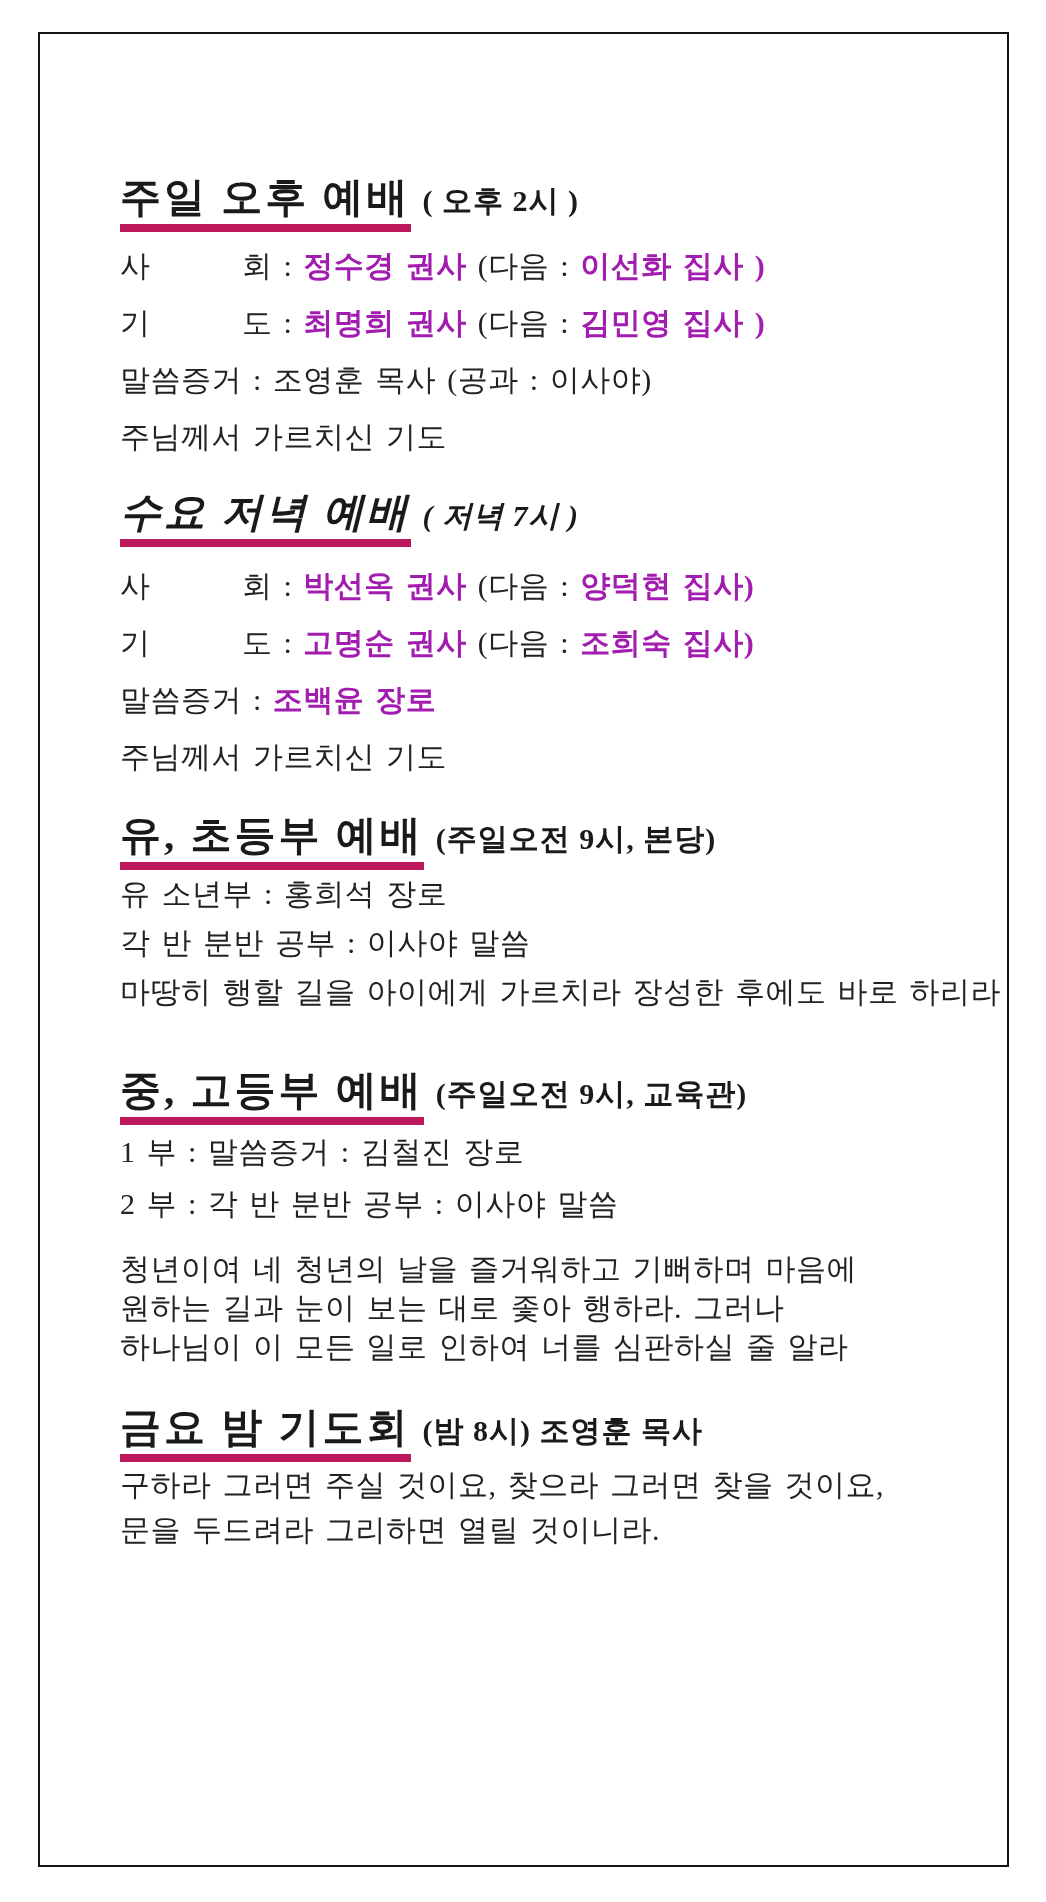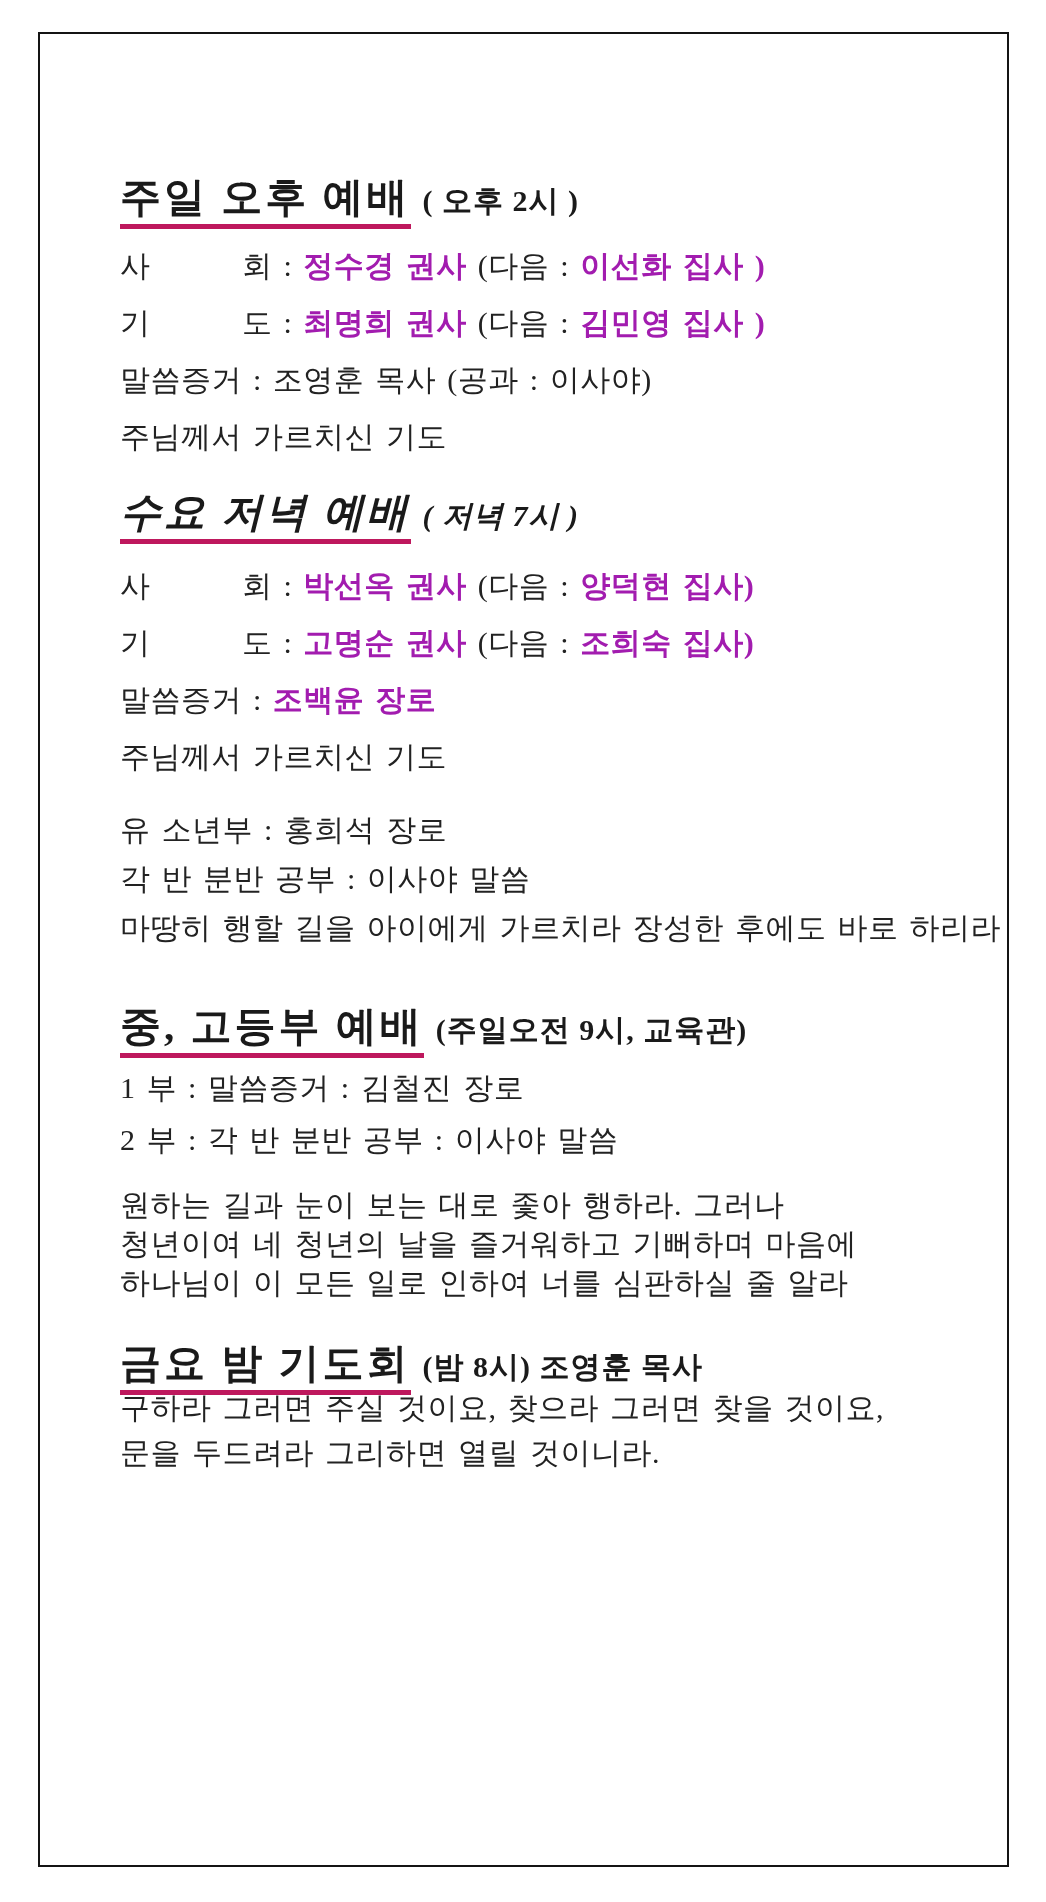--- a/index.html
+++ b/index.html
@@ -32,21 +32,21 @@
   .svc { margin: 0; }
   .hd {
     margin: 0;
     font-size: 41px;
     line-height: 46px;
     font-weight: 700;
     letter-spacing: 3px;
     white-space: nowrap;
   }
   .hd-title {
-    border-bottom: 5px solid #be185d;
+    border-bottom: 8px solid #be185d;
     padding-bottom: 4px;
     text-align: center;
   }
   .hd-suffix {
     margin-left: 12px;
     font-size: 30px;
     letter-spacing: 1px;
   }
   .ln {
     margin: 0;
@@ -59,21 +59,21 @@
   }
   .seg.bold { font-weight: 700; color: #a21caf; }
 
   
   .s0 { margin-top: 0; }      .s0 .hd { margin-bottom: 24px; } .s0 .ln { margin-bottom: 21px; }
   .s1 { margin-top: 34px; }   .s1 .hd { margin-bottom: 29px; font-style: italic; } .s1 .ln { margin-bottom: 21px; }
   .s2 { margin-top: 22px; }   .s2 .hd { margin-bottom: 14px; } .s2 .ln { margin-bottom: 13px; }
   .s3 { margin-top: 37px; }   .s3 .hd { margin-bottom: 14px; } .s3 .ln { margin-bottom: 13px; }
   .s4 { margin-top: 57px; }   .s4 .hd { margin-bottom: 17px; } .s4 .ln { margin-bottom: 16px; }
   .s5 { margin-top: 29px; }   .s5 .hd { margin-bottom: 18px; } .s5 .ln { margin-bottom: 3px; }
-  .s6 { margin-top: 39px; }   .s6 .hd { } .s6 .ln { margin-bottom: 9px; }
+  .s6 { margin-top: 39px; }   .s6 .hd { margin-bottom: 13px; } .s6 .ln { margin-bottom: 9px; }
 </style>
 </head>
 <body>
 
 <div class="page">
   <div class="frame">
     <div class="content">
         <section class="svc s0">
           <h2 class="hd"><span class="hd-title">주일 오후 예배</span><span class="hd-suffix">( 오후 2시 )</span></h2>
           <p class="ln"><span class="seg">사　　　회 : </span><span class="seg bold">정수경 권사</span><span class="seg"> (다음 : </span><span class="seg bold">이선화 집사 )</span></p>
@@ -82,32 +82,33 @@
           <p class="ln"><span class="seg">주님께서 가르치신 기도</span></p>
         </section>
         <section class="svc s1">
           <h2 class="hd"><span class="hd-title">수요 저녁 예배</span><span class="hd-suffix">( 저녁 7시 )</span></h2>
           <p class="ln"><span class="seg">사　　　회 : </span><span class="seg bold">박선옥 권사</span><span class="seg"> (다음 : </span><span class="seg bold">양덕현 집사)</span></p>
           <p class="ln"><span class="seg">기　　　도 : </span><span class="seg bold">고명순 권사</span><span class="seg"> (다음 : </span><span class="seg bold">조희숙 집사)</span></p>
           <p class="ln"><span class="seg">말씀증거 : </span><span class="seg bold">조백윤 장로</span></p>
           <p class="ln"><span class="seg">주님께서 가르치신 기도</span></p>
         </section>
         <section class="svc s3">
+          <h2 class="hd"><span class="hd-title">유, 초등부 예배</span><span class="hd-suffix">(주일오전 9시, 본당)</span></h2>
           <p class="ln"><span class="seg">유 소년부 : 홍희석 장로</span></p>
           <p class="ln"><span class="seg">각 반 분반 공부 : 이사야 말씀</span></p>
           <p class="ln"><span class="seg">마땅히 행할 길을 아이에게 가르치라 장성한 후에도 바로 하리라</span></p>
         </section>
         <section class="svc s4">
           <h2 class="hd"><span class="hd-title">중, 고등부 예배</span><span class="hd-suffix">(주일오전 9시, 교육관)</span></h2>
           <p class="ln"><span class="seg">1 부 : 말씀증거 : 김철진 장로</span></p>
           <p class="ln"><span class="seg">2 부 : 각 반 분반 공부 : 이사야 말씀</span></p>
         </section>
         <section class="svc s5">
+          <p class="ln"><span class="seg">청년이여 네 청년의 날을 즐거워하고 기뻐하며 마음에</span></p>
           <p class="ln"><span class="seg">원하는 길과 눈이 보는 대로 좇아 행하라. 그러나</span></p>
-          <p class="ln"><span class="seg">청년이여 네 청년의 날을 즐거워하고 기뻐하며 마음에</span></p>
           <p class="ln"><span class="seg">하나님이 이 모든 일로 인하여 너를 심판하실 줄 알라</span></p>
         </section>
         <section class="svc s6">
           <h2 class="hd"><span class="hd-title">금요 밤 기도회</span><span class="hd-suffix">(밤 8시) 조영훈 목사</span></h2>
           <p class="ln"><span class="seg">구하라 그러면 주실 것이요, 찾으라 그러면 찾을 것이요,</span></p>
           <p class="ln"><span class="seg">문을 두드려라 그리하면 열릴 것이니라.</span></p>
         </section>
       </div>
   </div>
 </div>

